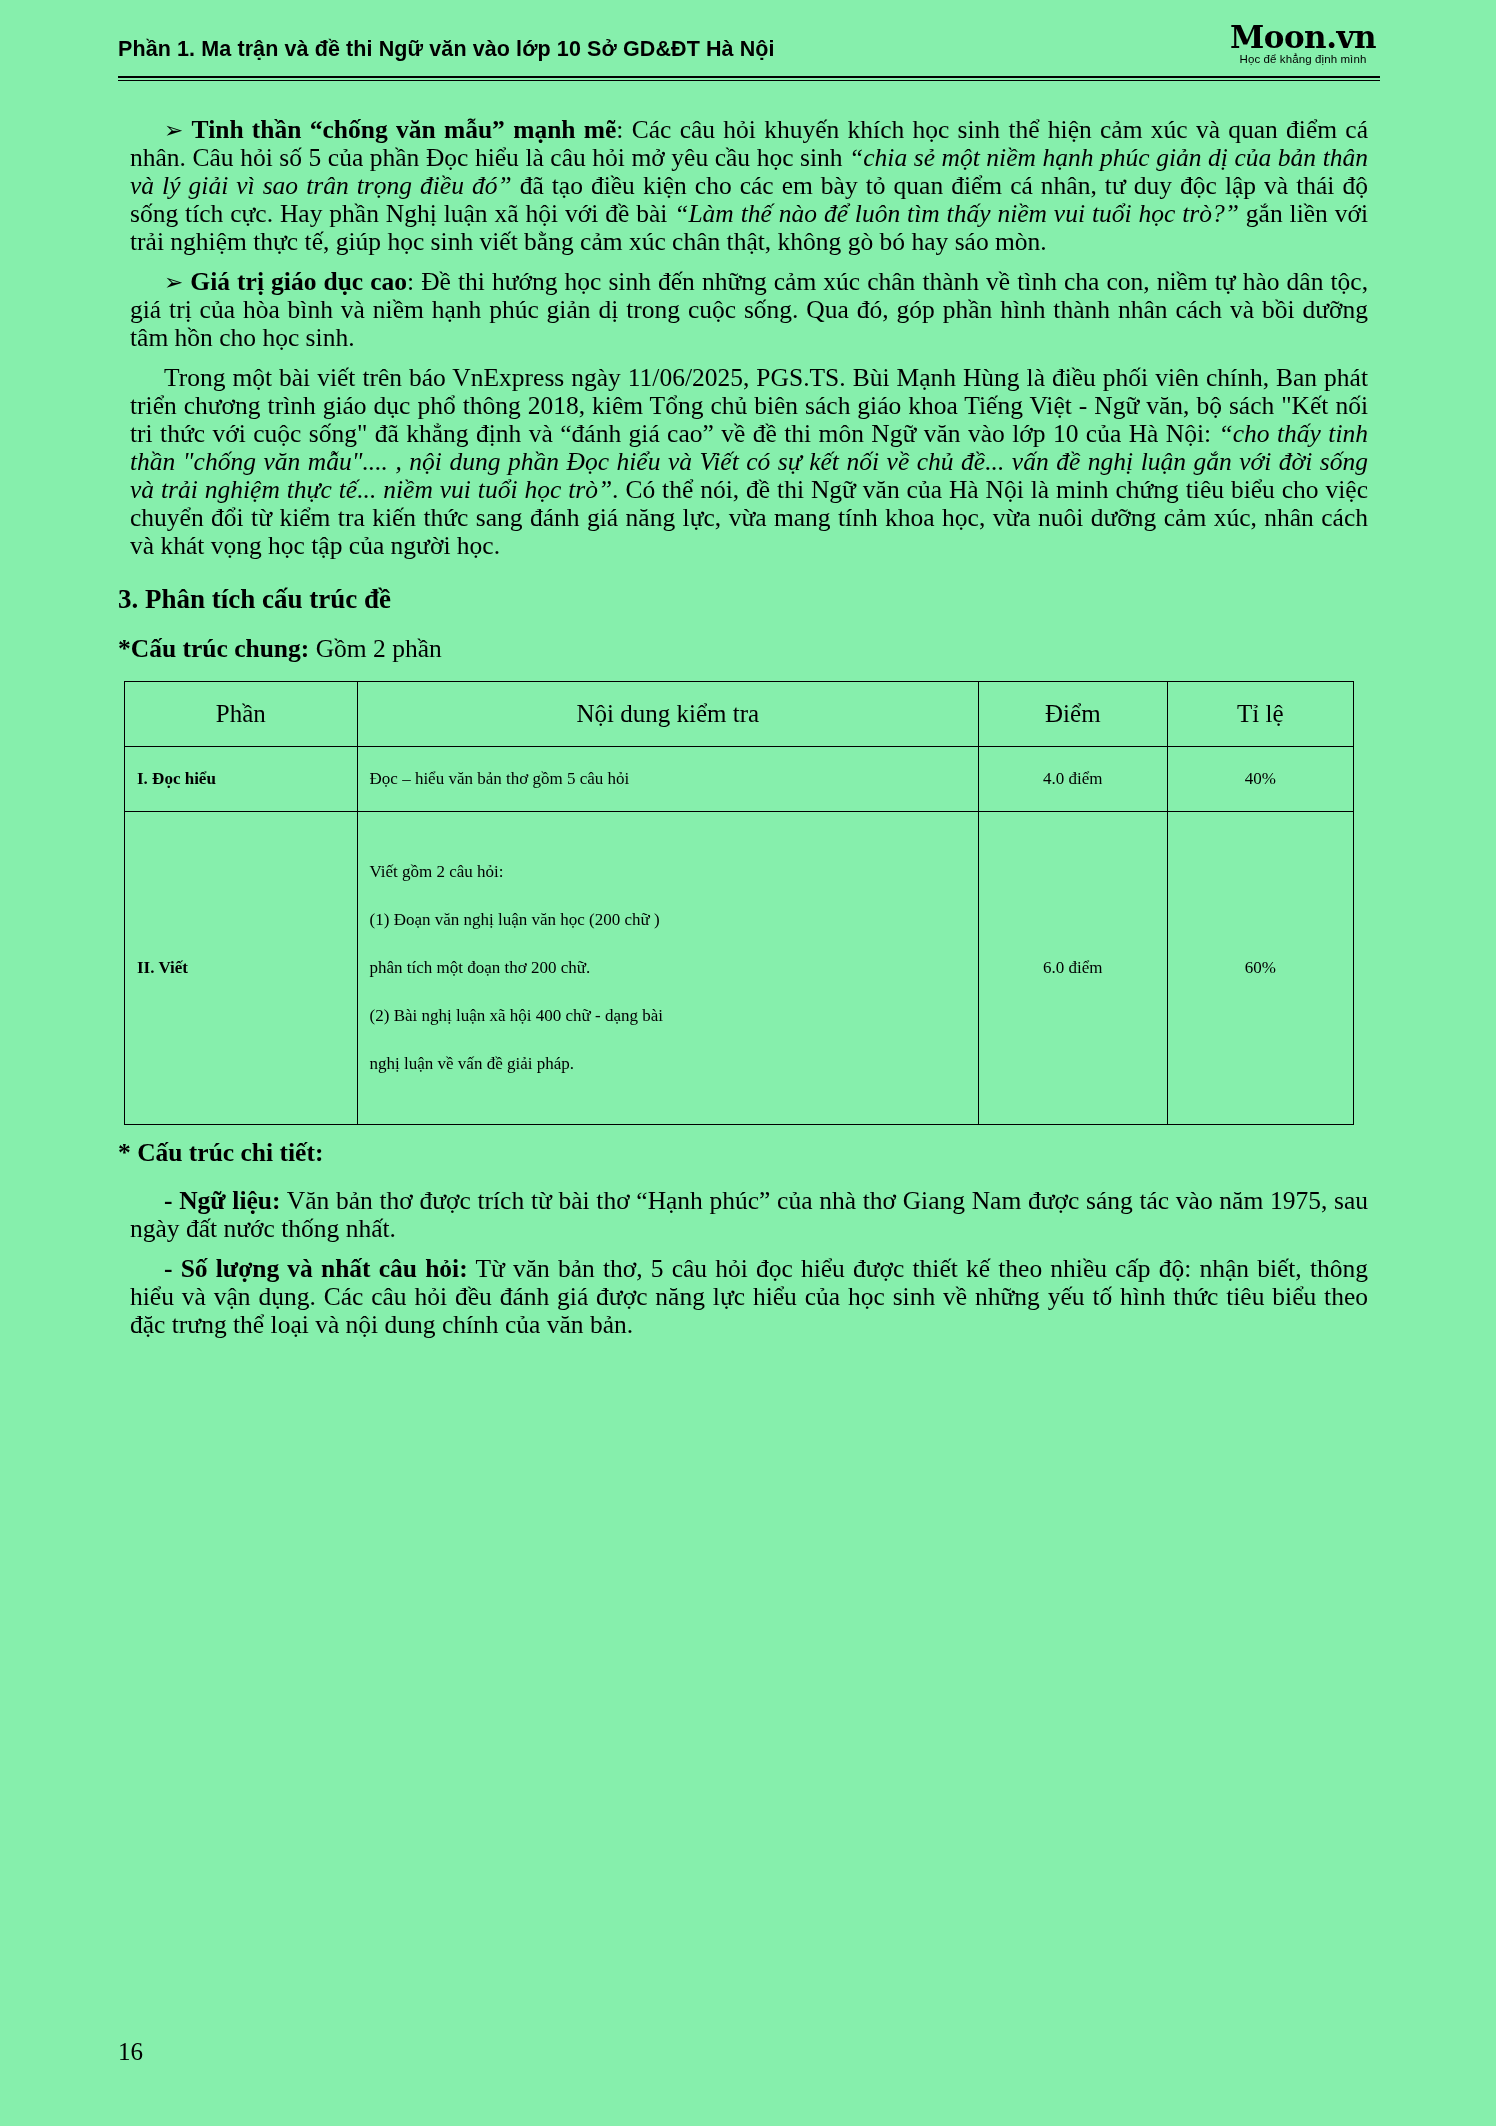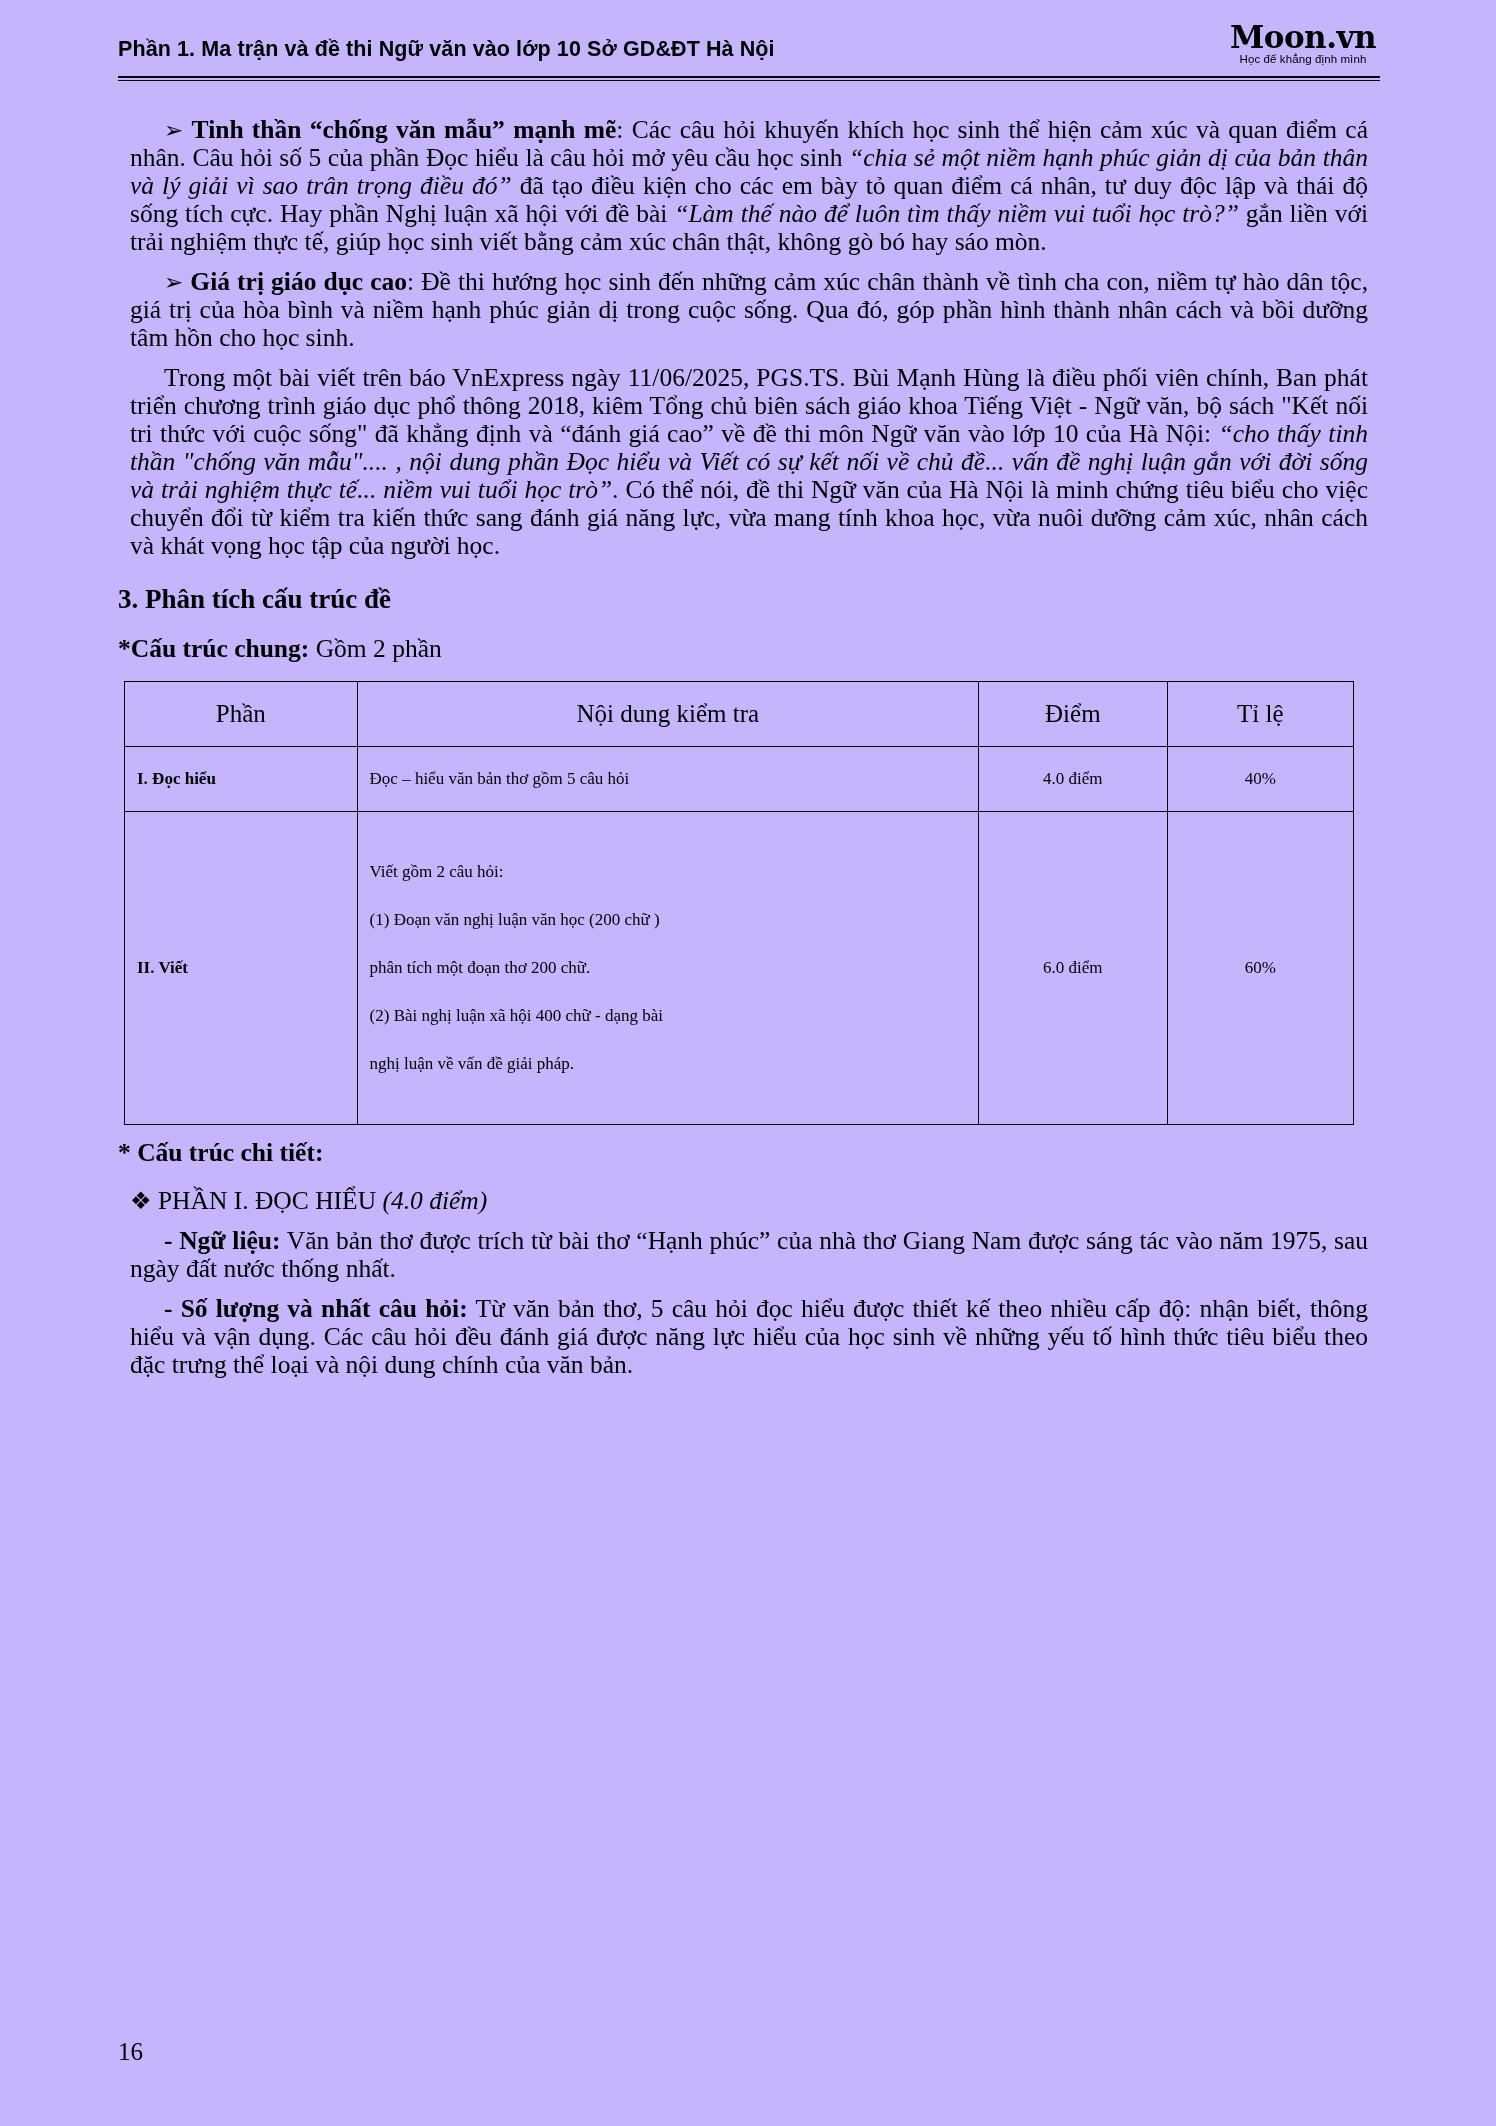--- a/index.html
+++ b/index.html
@@ -9,21 +9,21 @@
   }
   body {
     font-family: "Liberation Serif", "DejaVu Serif", serif;
     color: #000000;
   }
   .page {
     position: relative;
     width: 1496px;
     height: 2126px;
     margin: 0 auto;
-    background: #c4b5fd;
+    background: #86efac;
     box-sizing: border-box;
     padding: 0;
     overflow: hidden;
   }
   .content {
     position: absolute;
     left: 118px;
     top: 0;
     width: 1262px;
   }
@@ -250,24 +250,20 @@
           <td class="c-diem tall">6.0 điểm</td>
           <td class="c-tile tall">60%</td>
         </tr>
       </tbody>
     </table>
 
     <div class="sub-heading">
       <b>* Cấu trúc chi tiết:</b>
     </div>
 
-    <p class="body">
-      <span class="diamond-bullet">❖</span>
-      <span>PHẦN I. ĐỌC HIỂU </span><i>(4.0 điểm)</i>
-    </p>
 
     <p class="body">
       <span class="lead-in"></span><b>- Ngữ liệu:</b><span> Văn bản thơ được trích từ bài thơ “Hạnh phúc” của nhà thơ Giang Nam được sáng tác vào năm 1975, sau ngày đất nước thống nhất.</span>
     </p>
 
     <p class="body">
       <span class="lead-in"></span><b>- Số lượng và nhất câu hỏi:</b><span> Từ văn bản thơ, 5 câu hỏi đọc hiểu được thiết kế theo nhiều cấp độ: nhận biết, thông hiểu và vận dụng. Các câu hỏi đều đánh giá được năng lực hiểu của học sinh về những yếu tố hình thức tiêu biểu theo đặc trưng thể loại và nội dung chính của văn bản.</span>
     </p>
 
   </div>

